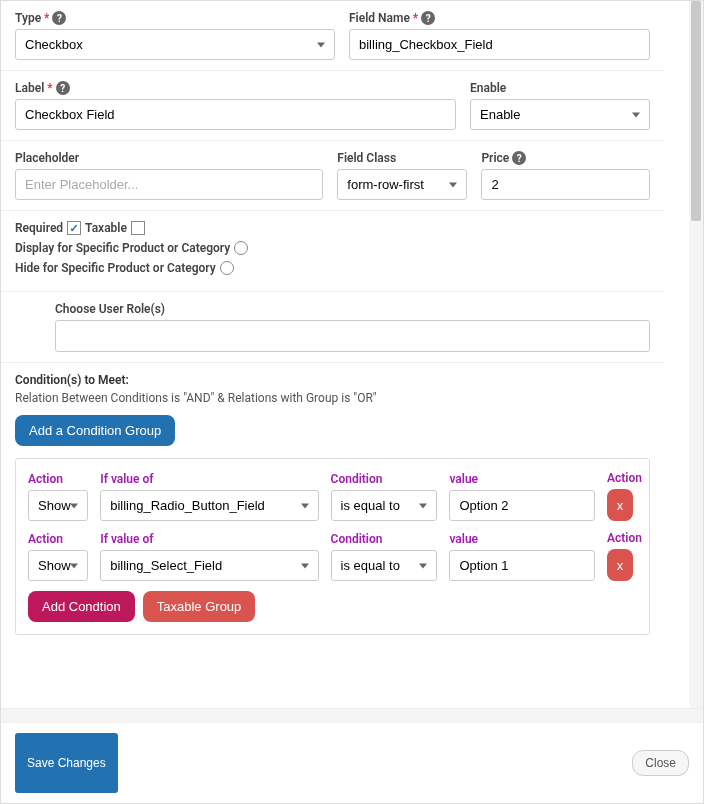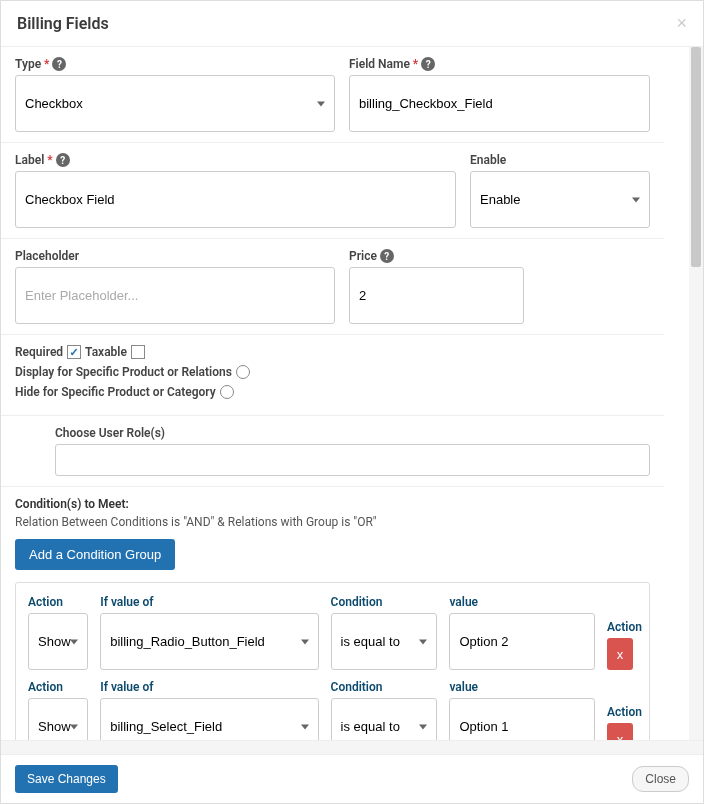--- a/index.html
+++ b/index.html
@@ -23,70 +23,66 @@
 .col.label-col { flex: 1; }
 .col.enable-col { width: 180px; }
 .col.ph { width: 320px; }
 .col.fclass { width: 135px; }
 .col.price { width: 175px; }
 
 label.fld-label { font-size: 12px; font-weight: 600; color: #444; display: flex; align-items: center; gap: 3px; }
 .req { color: #d63638; }
 .help { display: inline-flex; width: 14px; height: 14px; border-radius: 50%; background: #666; color: #fff; font-size: 10px; font-weight: bold; align-items: center; justify-content: center; cursor: pointer; }
 
-.input, .select { border: 1px solid #ccc; border-radius: 3px; padding: 20px 9px; font-size: 13px; background: #fff; width: 100%; }
+.input, .select { border: 1px solid #ccc; border-radius: 3px; padding: 7px 9px; font-size: 13px; background: #fff; width: 100%; }
 .input::placeholder { color: #aaa; }
 .select { appearance: none; background-image: none; position: relative; }
 .select-wrap { position: relative; width: 100%; }
 .select-wrap::after { content: ""; position: absolute; right: 10px; top: 50%; transform: translateY(-50%); border-left: 4px solid transparent; border-right: 4px solid transparent; border-top: 5px solid #666; pointer-events: none; }
 
 .check-row { display: flex; align-items: center; gap: 4px; font-size: 12px; font-weight: 600; color: #444; margin-bottom: 6px; }
 .check { width: 14px; height: 14px; border: 1px solid #888; display: inline-flex; align-items: center; justify-content: center; cursor: pointer; }
 .check.checked::after { content: "✓"; color: #2271b1; font-size: 11px; font-weight: bold; }
 .radio { width: 14px; height: 14px; border: 1px solid #888; border-radius: 50%; display: inline-flex; align-items: center; justify-content: center; cursor: pointer; }
 .radio.checked::after { content: ""; width: 8px; height: 8px; background: #2271b1; border-radius: 50%; }
 
 .roles-row { display: flex; gap: 20px; }
 .roles-left { width: 275px; display: flex; flex-direction: column; gap: 12px; }
 .roles-right { flex: 1; display: flex; flex-direction: column; gap: 4px; padding-left: 40px; }
 .textarea { border: 1px solid #ccc; border-radius: 3px; min-height: 32px; padding: 6px; }
 .hint { font-size: 11px; font-style: italic; color: #777; }
 
 .cond-title { font-size: 12px; font-weight: 600; margin-bottom: 4px; }
 .cond-sub { font-size: 12px; color: #555; margin-bottom: 10px; }
-.btn { border: none; border-radius: 3px; padding: 8px 14px; font-size: 13px; cursor: pointer; color: #fff; }
+.btn { border: none; border-radius: 8px; padding: 8px 14px; font-size: 13px; cursor: pointer; color: #fff; }
 .btn.primary { background: #2271b1; }
 .btn.green { background: #be185d; }
 .btn.red { background: #d9534f; }
 .btn.red-sm { background: #d9534f; width: 26px; height: 32px; padding: 0; font-size: 13px; display: flex; align-items: center; justify-content: center; }
 .btn-strip { display: flex; gap: 8px; margin-top: 10px; }
 
 .cond-group { border: 1px solid #ddd; border-radius: 3px; padding: 12px; margin-top: 12px; }
 .cond-row { display: flex; gap: 12px; align-items: flex-end; margin-bottom: 10px; }
 .cond-row:last-child { margin-bottom: 0; }
 .c-action { width: 62px; }
 .c-if { width: 225px; }
 .c-cond { width: 110px; }
 .c-val { width: 150px; }
 .c-del { width: 30px; }
-.c-label { font-size: 12px; font-weight: 600; color: #0c4a6e; margin-bottom: 4px; display: block; }
+.c-label { font-size: 12px; font-weight: 600; color: #a21caf; margin-bottom: 4px; display: block; }
 
 .modal-footer { padding: 10px 14px; border-top: 1px solid #eee; display: flex; justify-content: space-between; align-items: center; }
-.btn-save { background: #2271b1; color: #fff; border: none; border-radius: 3px; padding: 7px 12px; font-size: 12px; cursor: pointer; }
+.btn-save { background: #2271b1; color: #fff; border: none; border-radius: 3px; padding: 23px 12px; font-size: 12px; cursor: pointer; }
 .btn-close { background: #f6f6f6; border: 1px solid #ccc; border-radius: 11px; padding: 5px 12px; font-size: 12px; cursor: pointer; color: #555; }
 </style>
 </head>
 <body>
 
 <div class="modal">
 
-  <div class="modal-header">
-    <h2>Billing Fields</h2>
-    <button class="close-x">×</button>
-  </div>
 
   <div class="modal-body-wrap">
     <div class="modal-body">
 
       <div class="section">
         <div class="row">
           <div class="col type">
             <label class="fld-label">
               <span>Type</span>
                 <span class="req">*</span>
@@ -124,40 +120,46 @@
             </div>
           </div>
         </div>
       </div>
 
       <div class="section">
         <div class="row">
           <div class="col ph">
             <label class="fld-label">Placeholder</label>
             <input class="input" placeholder="Enter Placeholder..." style="">
+          </div>
+          <div class="col fclass">
+            <label class="fld-label">Field Class</label>
+            <div class="select-wrap">
+              <select class="select"><option>form-row-first</option></select>
+            </div>
           </div>
           <div class="col price">
             <label class="fld-label">
               <span>Price</span> 
                 <span class="help">?</span>
             </label>
             <input class="input" value="2" style="">
           </div>
         </div>
       </div>
 
       <div class="section">
         <div class="check-row">
           <span>Required</span>
           <span class="check checked"></span>
           <span>Taxable</span>
           <span class="check"></span>
         </div>
         <div class="check-row">
-          <span>Display for Specific Product or Relations</span>
+          <span>Display for Specific Product or Category</span>
           <span class="radio"></span>
         </div>
         <div class="check-row">
           <span>Hide for Specific Product or Category</span>
           <span class="radio"></span>
         </div>
       </div>
 
       <div class="section">
         <div class="roles-row">

